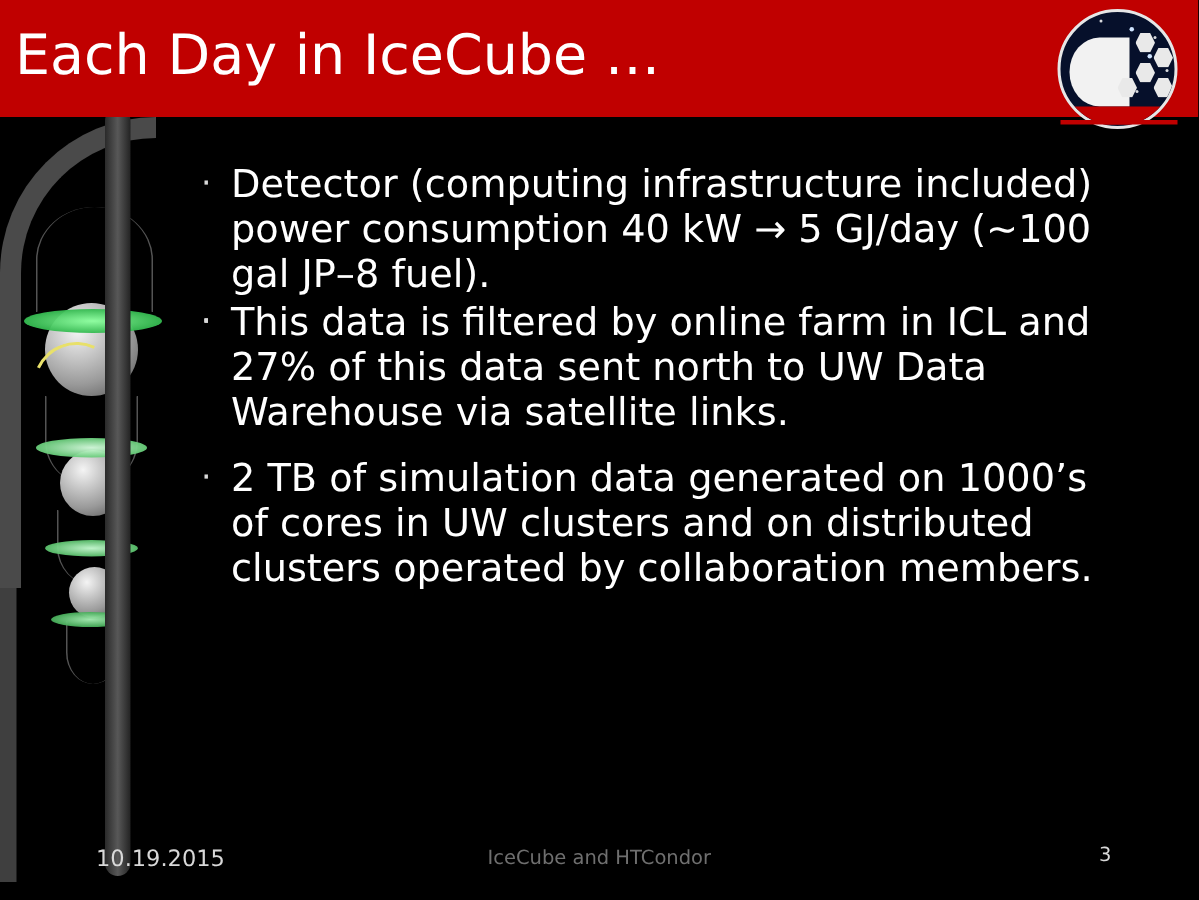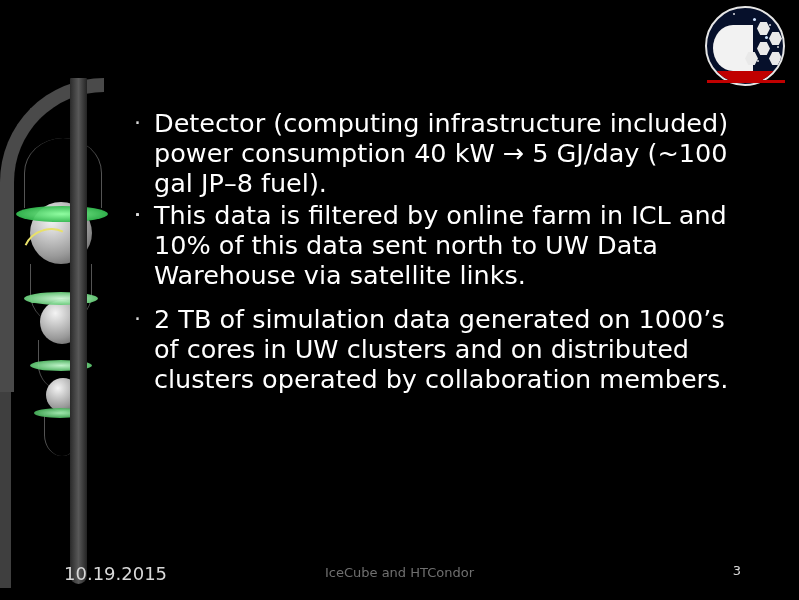--- a/index.html
+++ b/index.html
@@ -219,21 +219,21 @@
     line-height: 30px;
   }
   .spacer-li { height: 10px; }
 
   
   #footer-date {
     position: absolute;
     left: 64px;
     top: 563px;
     color: #d8d8d8;
-    font-size: 18px;
+    font-size: 15px;
     font-family: "DejaVu Sans", sans-serif;
   }
   #footer-center {
     position: absolute;
     left: 0;
     top: 565px;
     width: 799px;
     text-align: center;
     color: #6f6f6f;
     font-size: 13px;
@@ -246,20 +246,23 @@
     color: #d8d8d8;
     font-size: 13px;
     font-family: "DejaVu Sans", sans-serif;
   }
 </style>
 </head>
 <body>
 
 <div id="slide">
 
+  <div id="title-bar">
+    <div id="title-text">Each Day in IceCube …</div>
+  </div>
 
   <div id="logo-wrap">
     <div id="logo-outer">
       <div class="logo-star" style="left:10px; top:8px;"></div>
       <div class="logo-star" style="left:26px; top:5px;"></div>
       <div class="logo-bigstar" style="left:46px; top:10px;"></div>
       <div class="logo-star" style="left:62px; top:16px;"></div>
       <div class="logo-star" style="left:18px; top:22px;"></div>
       <div class="logo-bigstar" style="left:58px; top:28px;"></div>
       <div class="logo-star" style="left:34px; top:18px;"></div>
@@ -302,21 +305,21 @@
         <span>Detector (computing infrastructure included) power consumption 40 kW → 5 GJ/day (~100 gal JP–8 fuel).</span>
       </li>
       <li>
         <span class="dot">·</span>
       </li>
       <li>
         <span class="dot">·</span>
       </li>
       <li>
         <span class="dot">·</span>
-        <span>This data is filtered by online farm in ICL and 10% of this data sent north to UW Data Warehouse via satellite links.</span>
+        <span>This data is filtered by online farm in ICL and 27% of this data sent north to UW Data Warehouse via satellite links.</span>
       </li>
       <li class="spacer-li"></li>
       <li>
         <span class="dot">·</span>
         <span>2 TB of simulation data generated on 1000’s of cores in UW clusters and on distributed clusters operated by collaboration members.</span>
       </li>
     </ul>
   </div>
 
   <div id="footer-date">10.19.2015</div>

